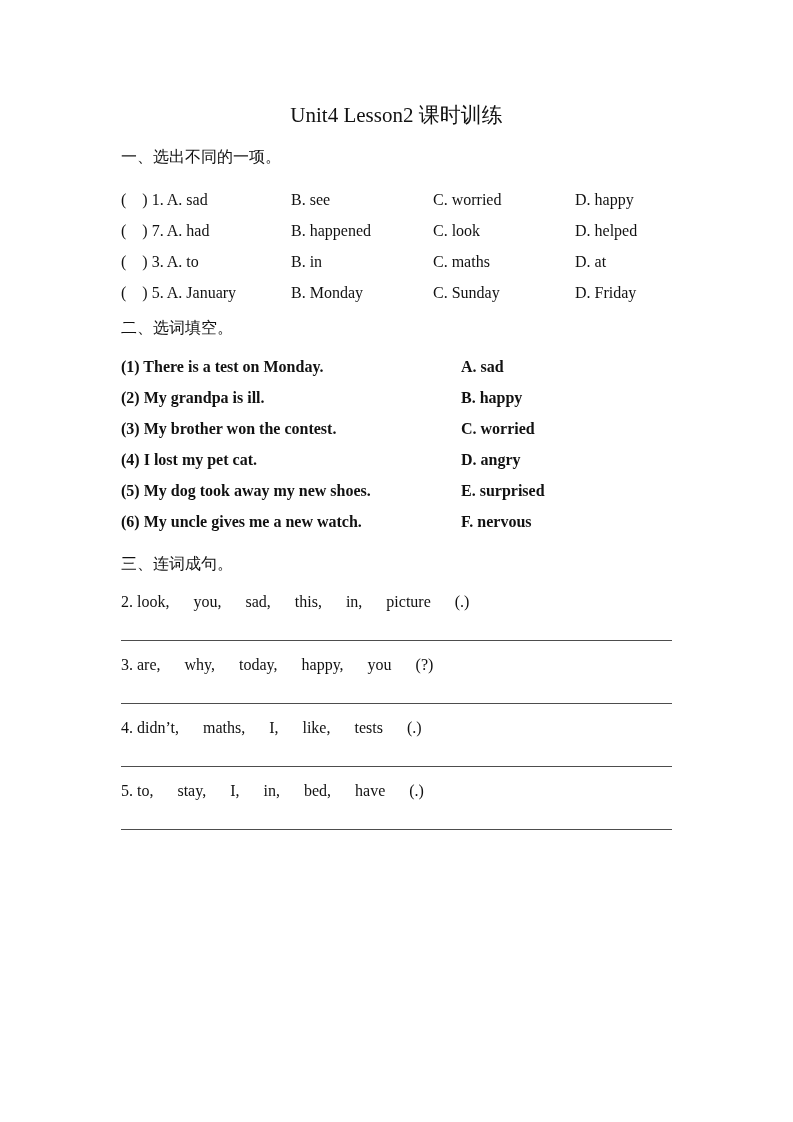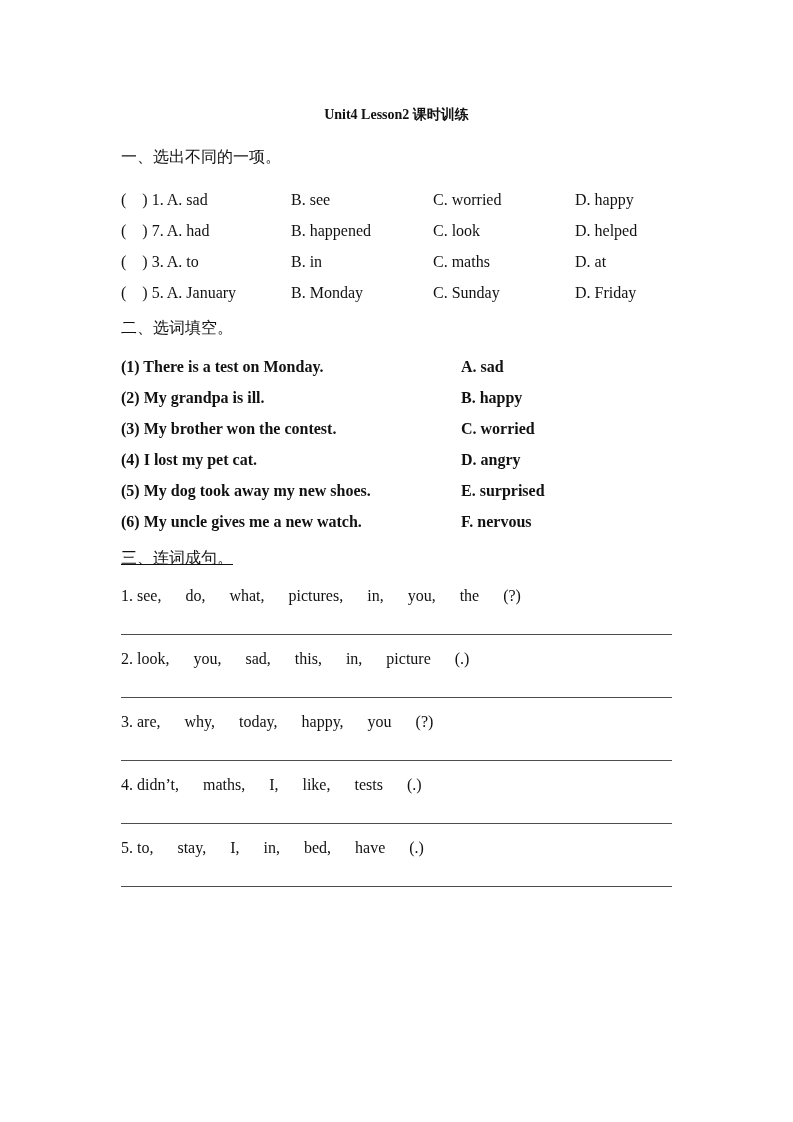--- a/index.html
+++ b/index.html
@@ -9,22 +9,22 @@
     height: 1122px;
     margin: 0 auto;
     background: #ffffff;
     box-sizing: border-box;
     padding: 104px 121px 0 121px;
     font-family: "Liberation Serif", "DejaVu Serif", serif;
     font-size: 16px;
     color: #111111;
   }
   .doc-title {
-    font-size: 14px;
-    font-weight: bold;
+    font-size: 21px;
+    font-weight: normal;
     text-align: center;
     line-height: 22px;
     margin: 0 0 19px 0;
     white-space: pre;
   }
   .section-heading {
     font-size: 16px;
     line-height: 24px;
     margin: 0;
     white-space: pre;
@@ -37,21 +37,21 @@
   }
   .mc-cell { white-space: pre; overflow: visible; }
   .heading-two { margin-top: 8px; }
   .match-rows { margin-top: 11px; font-weight: bold; }
   .match-row {
     display: grid;
     grid-template-columns: 340px 211px;
     line-height: 31px;
   }
   .match-cell { white-space: pre; }
-  .heading-three { margin-top: 9px; text-decoration: underline; }
+  .heading-three { margin-top: 15px; }
   .arrange-items { margin-top: 15px; }
   .arrange-words {
     line-height: 22px;
     white-space: pre;
     margin: 0;
   }
   .answer-line {
     height: 0;
     border-top: 1.5px solid #4d4d4d;
     margin: 27px 0 13px 0;
@@ -122,24 +122,20 @@
         <span class="match-cell">(6) My uncle gives me a new watch.</span>
         <span class="match-cell">F. nervous</span>
       </div>
     </div>
   </div>
 
   <div>
     <p class="section-heading heading-three">三、连词成句。</p>
     <div class="arrange-items">
       <div>
-        <p class="arrange-words">1. see,      do,      what,      pictures,      in,      you,      the      (?)</p>
-        <div class="answer-line"></div>
-      </div>
-      <div>
         <p class="arrange-words">2. look,      you,      sad,      this,      in,      picture      (.)</p>
         <div class="answer-line"></div>
       </div>
       <div>
         <p class="arrange-words">3. are,      why,      today,      happy,      you      (?)</p>
         <div class="answer-line"></div>
       </div>
       <div>
         <p class="arrange-words">4. didn’t,      maths,      I,      like,      tests      (.)</p>
         <div class="answer-line"></div>

